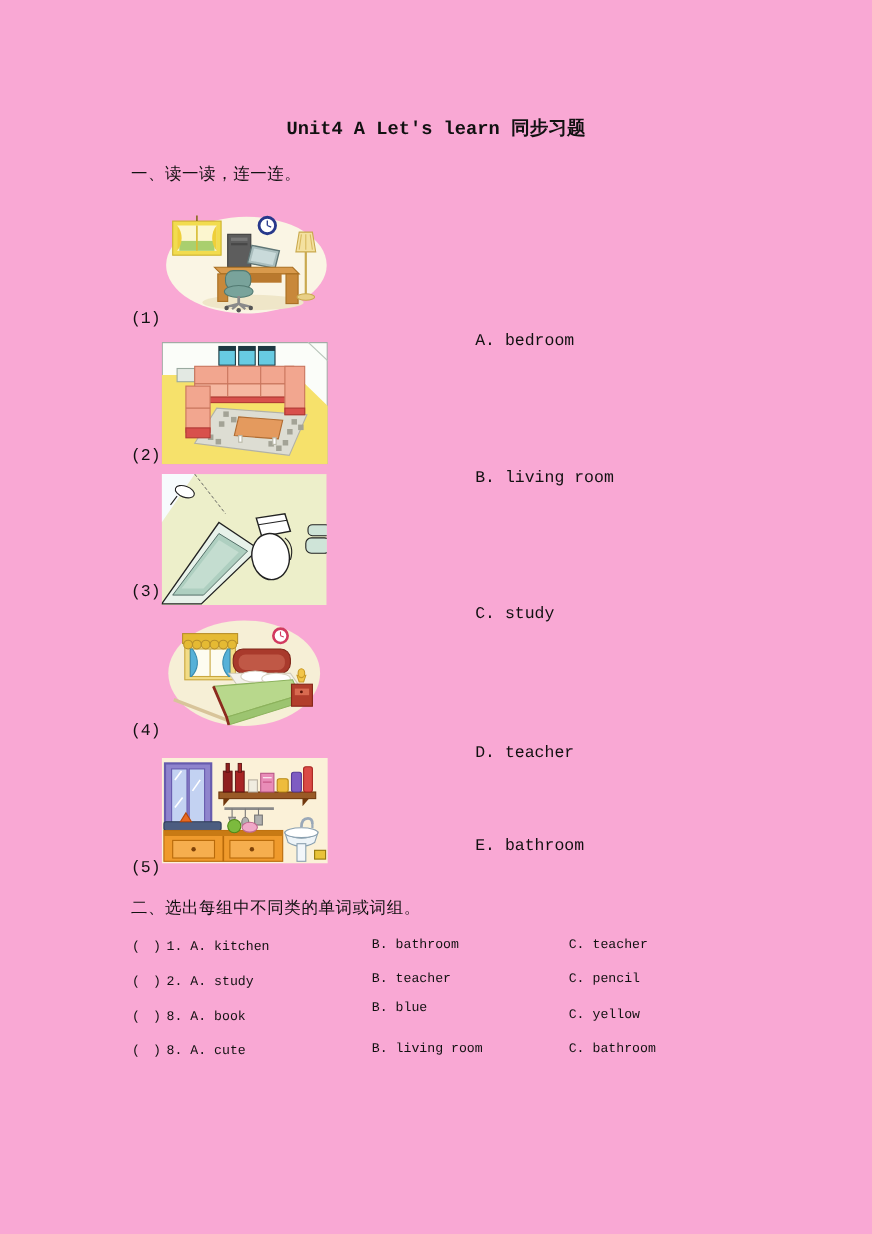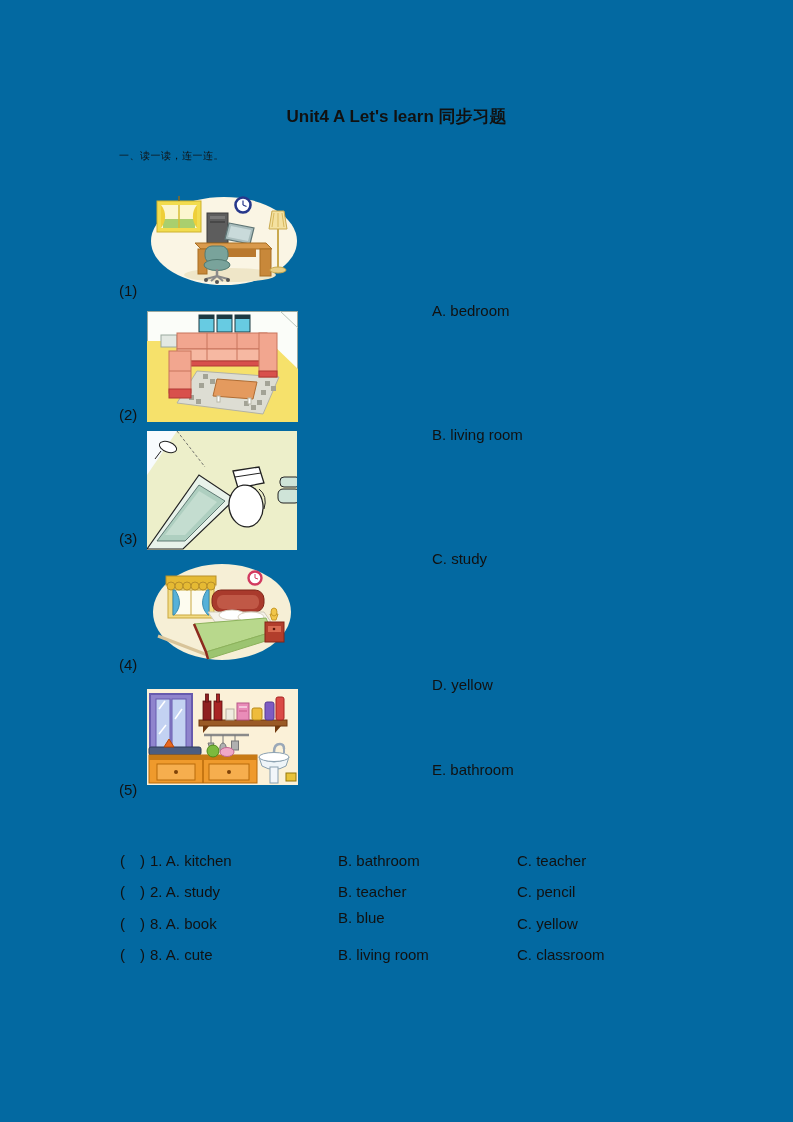--- a/index.html
+++ b/index.html
@@ -1,52 +1,52 @@
 <!DOCTYPE html>
 <html><head>
 <meta charset="utf-8">
 <style>
   * { margin: 0; padding: 0; box-sizing: border-box; }
   html, body { background: #ffffff; }
   .page {
     position: relative;
     width: 793px;
     height: 1122px;
-    background: #0369a1;
-    font-family: Liberation Sans, sans-serif;
+    background: #f9a8d4;
+    font-family: Liberation Mono, monospace;
     color: #111;
     overflow: hidden;
   }
   .title {
     position: absolute;
     top: 105px; left: 0;
     width: 100%;
     text-align: center;
     font-size: 17px;
     font-weight: bold;
   }
   .sec-heading {
     position: absolute;
     left: 119px;
-    font-size: 10px;
+    font-size: 15px;
     letter-spacing: 0.5px;
   }
   .mnum, .mopt {
     position: absolute;
     font-size: 15px;
   }
   .mnum { left: 119px; }
   .mopt { left: 432px; margin-top: 20px; }
   .match-img {
     position: absolute;
     line-height: 0;
   }
   .cell {
     position: absolute;
-    font-size: 15px;
+    font-size: 12px;
     white-space: nowrap;
   }
   .bk { margin-right: 5px; }
   svg { display: block; }
 </style>
 </head>
 <body>
 
 <div class="page">
 
@@ -192,21 +192,21 @@
       <polygon points="42,62 114,56 120,70 54,90" fill="#b8d88c" stroke="#8cb25c"></polygon>
       <polygon points="54,90 120,70 120,77 56,97" fill="#9cc470" stroke="#8cb25c"></polygon>
       <path d="M42,62 L54,90 L56,97" stroke="#8c2a1e" stroke-width="2.5" fill="none"></path>
       <path d="M120,70 L120,77" stroke="#8c2a1e" stroke-width="2.5" fill="none"></path>
       <rect x="113" y="60" width="19" height="20" fill="#b23e2c" stroke="#842416"></rect>
       <rect x="116" y="64" width="13" height="6" fill="#d86a50"></rect>
       <circle cx="122" cy="67" r="1.3" fill="#5c1408"></circle>
     </svg>
   </figure>
   <span class="mnum" style="top:656px">(4)</span>
-  <span class="mopt" style="top:656px">D. yellow</span>
+  <span class="mopt" style="top:656px">D. teacher</span>
 
   <figure class="match-img" style="left:147px;top:689px">
     <svg width="151" height="96" viewBox="0 0 151 96">
       <rect width="151" height="96" fill="#fbf1d8"></rect>
       <rect x="3" y="5" width="42" height="60" fill="#8f84cd" stroke="#675bae" stroke-width="2"></rect>
       <rect x="9" y="10" width="14" height="50" fill="#c3d2f2" stroke="#675bae"></rect>
       <rect x="25" y="10" width="14" height="50" fill="#c3d2f2" stroke="#675bae"></rect>
       <line x1="12" y1="20" x2="18" y2="12" stroke="#fff" stroke-width="1.5"></line>
       <line x1="28" y1="30" x2="35" y2="20" stroke="#fff" stroke-width="1.5"></line>
       <line x1="12" y1="45" x2="19" y2="36" stroke="#fff" stroke-width="1.5"></line>
@@ -248,31 +248,32 @@
       <ellipse cx="127" cy="68" rx="15" ry="4.5" fill="#fff" stroke="#8aa0b0"></ellipse>
       <rect x="123" y="78" width="8" height="16" fill="#f2f6fa" stroke="#8aa0b0"></rect>
       <path d="M127,63 q0,-8 6,-8 q4,0 4,5" fill="none" stroke="#9aa8b8" stroke-width="2.5"></path>
       <line x1="137" y1="60" x2="137" y2="64" stroke="#9aa8b8" stroke-width="2"></line>
       <rect x="139" y="84" width="10" height="8" fill="#e8c238" stroke="#96780a"></rect>
     </svg>
   </figure>
   <span class="mnum" style="top:781px">(5)</span>
   <span class="mopt" style="top:741px">E. bathroom</span>
 
+  <div class="sec-heading" style="top:816px">二、选出每组中不同类的单词或词组。</div>
 
   <span class="cell" style="left:120px;top:852px"><span class="bk">(　)</span><span>1. A. kitchen</span></span>
   <span class="cell" style="left:338px;top:852px">B. bathroom</span>
   <span class="cell" style="left:517px;top:852px">C. teacher</span>
 
   <span class="cell" style="left:120px;top:883px"><span class="bk">(　)</span><span>2. A. study</span></span>
   <span class="cell" style="left:338px;top:883px">B. teacher</span>
   <span class="cell" style="left:517px;top:883px">C. pencil</span>
 
   <span class="cell" style="left:120px;top:915px"><span class="bk">(　)</span><span>8. A. book</span></span>
   <span class="cell" style="left:338px;top:909px">B. blue</span>
   <span class="cell" style="left:517px;top:915px">C. yellow</span>
 
   <span class="cell" style="left:120px;top:946px"><span class="bk">(　)</span><span>8. A. cute</span></span>
   <span class="cell" style="left:338px;top:946px">B. living room</span>
-  <span class="cell" style="left:517px;top:946px">C. classroom</span>
+  <span class="cell" style="left:517px;top:946px">C. bathroom</span>
 
 
 </div>
 
 </body></html>

